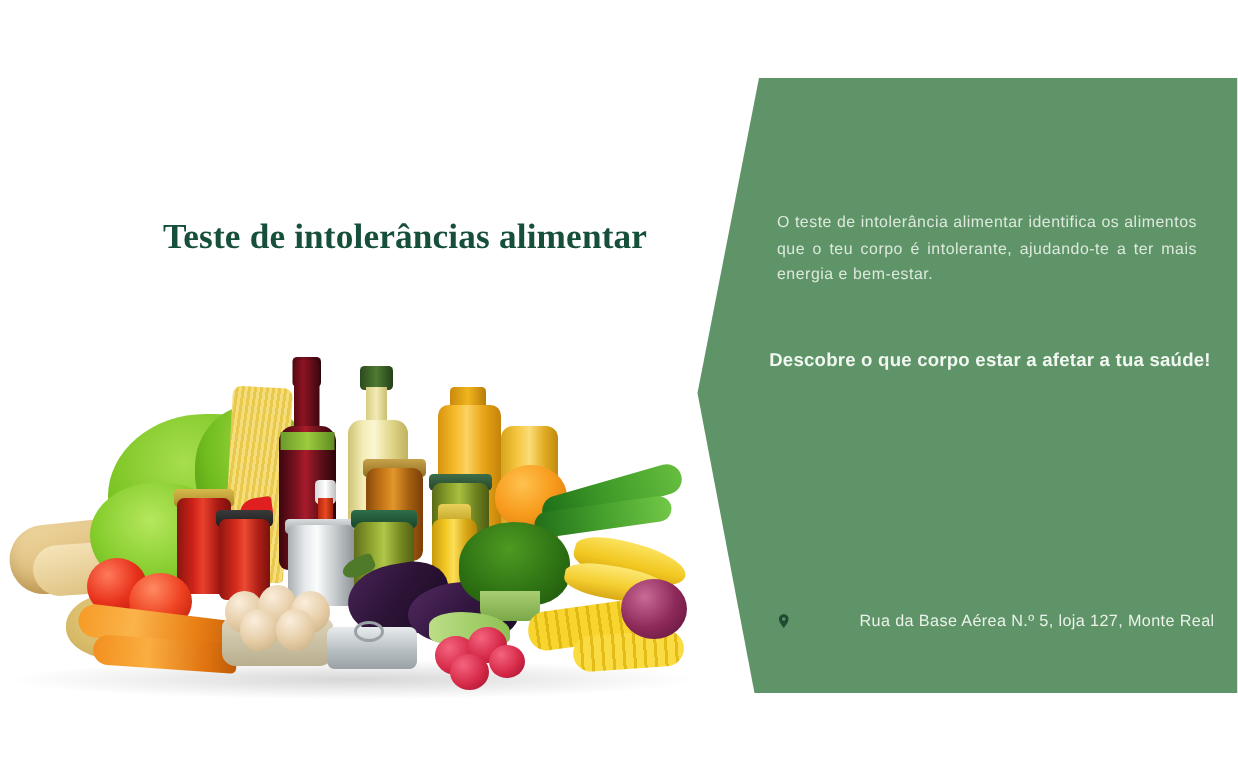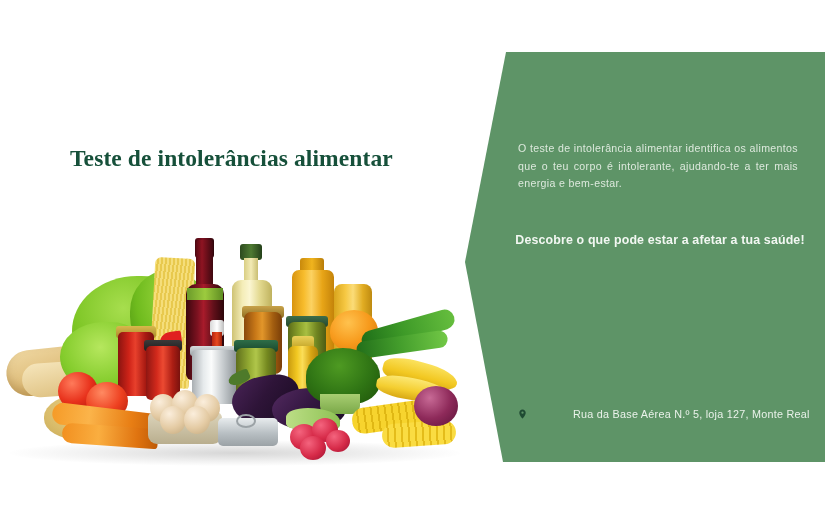--- a/index.html
+++ b/index.html
@@ -14,20 +14,21 @@
     overflow: hidden;
     font-family: "Liberation Sans", sans-serif;
   }
 
   
   #left-section {
     position: absolute;
     left: 0; top: 0;
     width: 500px; height: 520px;
     background: #ffffff;
+    text-align: center;
   }
 
   #page-title {
     position: absolute;
     left: 70px;
     top: 129px;
     width: 400px;
     font-family: "Liberation Serif", "DejaVu Serif", serif;
     font-weight: bold;
     font-size: 23.5px;
@@ -637,21 +638,21 @@
 <div id="green-panel">
   <svg width="825" height="520" viewBox="0 0 825 520" xmlns="http://www.w3.org/2000/svg">
     <polygon points="506,52 825,52 825,462 503,462 465,262" fill="#5E9467"></polygon>
   </svg>
 </div>
 
 <div id="panel-content">
   <p id="panel-paragraph">O teste de intolerância alimentar identifica os alimentos que o teu corpo é intolerante, ajudando-te a ter mais energia e bem-estar.</p>
 </div>
 
-<div id="panel-headline">Descobre o que pode estar a afetar a tua saúde!</div>
+<div id="panel-headline">Descobre o que corpo estar a afetar a tua saúde!</div>
 
 <div id="contact-block">
 
   <div class="contact-row">
     <span class="contact-icon">
       <svg width="11" height="14" viewBox="0 0 24 24" fill="currentColor">
         <path d="M12 2C8.13 2 5 5.13 5 9c0 5.25 7 13 7 13s7-7.75 7-13c0-3.87-3.13-7-7-7zm0 9.5A2.5 2.5 0 1 1 12 6.5a2.5 2.5 0 0 1 0 5z"></path>
       </svg>
     </span>
     <span class="contact-text">Rua da Base Aérea N.º 5, loja 127, Monte Real</span>

